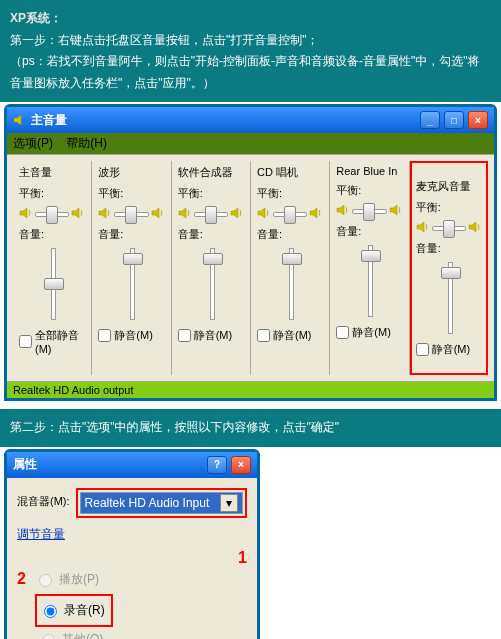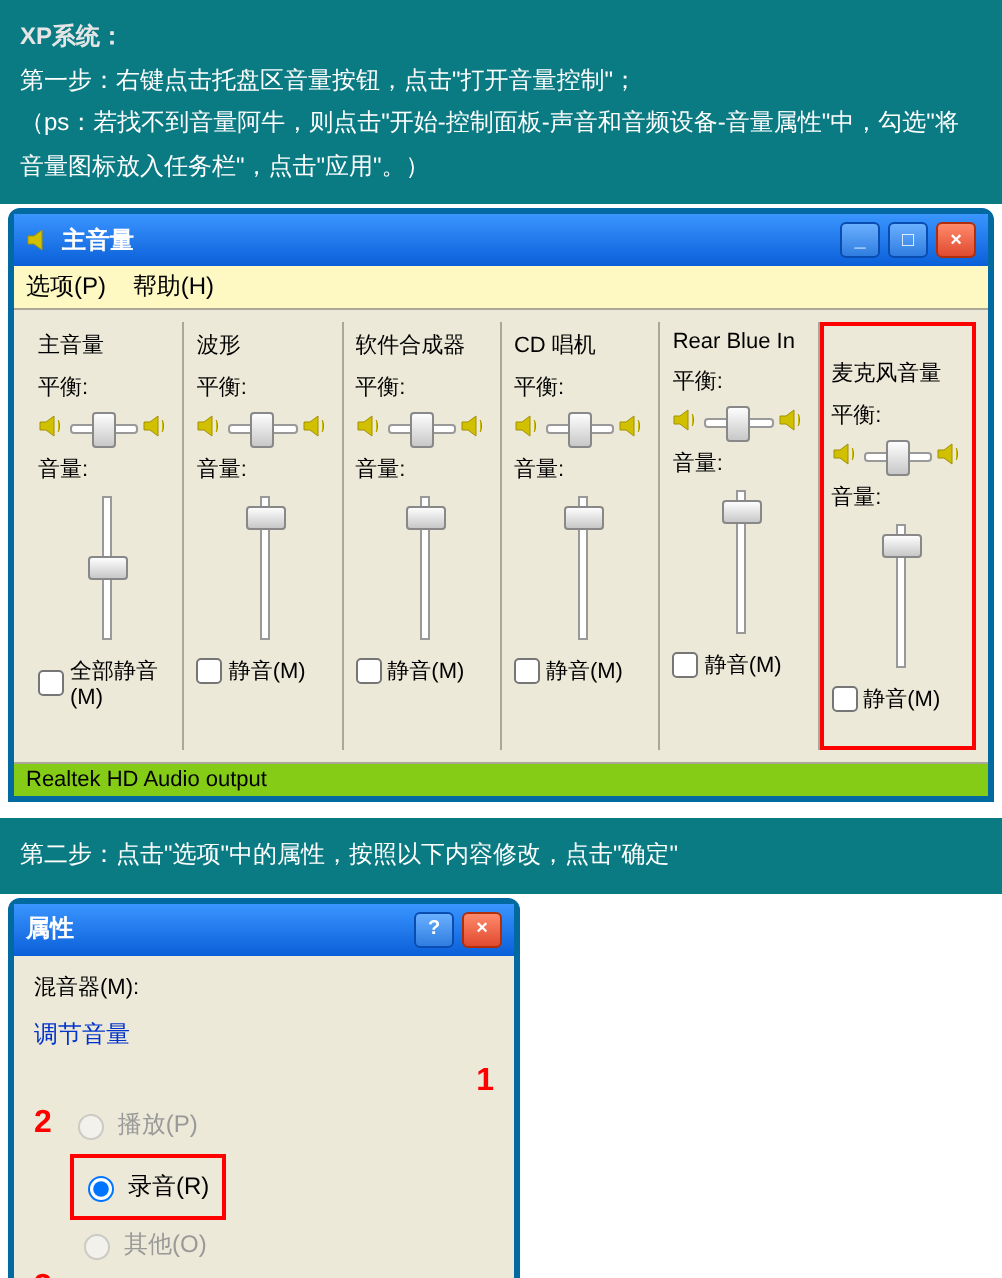--- a/index.html
+++ b/index.html
@@ -3,21 +3,21 @@
 <meta charset="utf-8">
 <style>
 body{margin:0;font-family:"Microsoft YaHei",SimSun,Arial,sans-serif;font-size:12px;background:#fff;width:501px}
 .instruction{background:#0a7a83;color:#fff;padding:8px 10px;line-height:1.8}
 .instruction .red{color:#e5e5e5;font-weight:bold}
 .win{border:3px solid #0369a1;border-radius:6px 6px 0 0;margin:2px 4px 8px;background:#ece9d8}
 .titlebar{background:linear-gradient(to bottom,#3a95ff,#0a5fd8);color:#fff;padding:4px 6px;display:flex;align-items:center;gap:4px;font-size:12px;font-weight:bold}
 .titlebar .spacer{flex:1}
 .tbtn{width:18px;height:16px;background:linear-gradient(to bottom,#6bb0ff,#2f7de0);border:1px solid #0a4db0;border-radius:3px;color:#fff;display:flex;align-items:center;justify-content:center;font-size:10px;font-weight:bold}
 .tbtn.close{background:linear-gradient(to bottom,#ff8a6b,#e04a2f);border-color:#b02f0a}
-.menubar{background:#fef9c3;padding:2px 6px;border-bottom:1px solid #aca899;font-size:12px}
+.menubar{background:#4d7c0f;padding:2px 6px;border-bottom:1px solid #aca899;font-size:12px}
 .menubar span{margin-right:10px;cursor:default}
 .body{background:#ece9d8;padding:6px}
 .mixer{display:flex;gap:0}
 .chan{flex:1;border-right:1px solid #aca899;padding:4px 6px;min-width:0}
 .chan:last-child{border-right:none}
 .chan.hl{border:2px solid #ff0000;padding:16px 4px}
 .chan .name{font-size:11px;margin-bottom:6px;white-space:nowrap;overflow:hidden}
 .bal-row{display:flex;align-items:center;gap:2px;margin-bottom:4px}
 .spk{width:14px;height:12px;display:inline-block}
 .balance{flex:1;height:20px;position:relative}
@@ -28,21 +28,21 @@
 .vslider .track{position:absolute;left:11px;top:0;bottom:0;width:3px;background:#fff;border:1px solid #999}
 .vslider .thumb{position:absolute;left:4px;width:18px;height:10px;background:linear-gradient(to bottom,#fdfdfd,#c8c8c8);border:1px solid #888;border-radius:2px}
 .chk{display:flex;align-items:center;gap:3px;font-size:11px}
 .chk input{margin:0}
 .status{background:#84cc16;border-top:1px solid #aca899;padding:2px 6px;font-family:Liberation Sans, sans-serif;font-size:11px}
 .label{font-size:11px;margin-bottom:2px}
 .redbox{border:2px solid #ff0000;padding:2px;margin:2px 0}
 .rednum{color:#f00;font-weight:bold;font-size:16px}
 .dd{display:flex;align-items:center;background:#316ac5;color:#fff;border:1px solid #7f9db9;padding:1px 4px;height:18px}
 .dd .arrow{margin-left:auto;background:#ece9d8;color:#000;width:16px;height:16px;display:flex;align-items:center;justify-content:center;border:1px solid #888}
-.link{color:#0033cc;margin:6px 0;display:inline-block}
+.link{color:#0033cc;text-decoration:underline;margin:6px 0;display:inline-block}
 .radio{display:flex;align-items:center;gap:4px;margin:4px 0}
 .radio.dis{color:#999}
 svg.spk path{fill:#d0c000;stroke:#a09000;stroke-width:0.5}
 </style>
 </head>
 <body>
 
 <div class="instruction">
   <div class="red">XP系统：</div>
   <div>第一步：右键点击托盘区音量按钮，点击"打开音量控制"；</div>
@@ -252,20 +252,26 @@
 <div class="win" style="width:250px">
   <div class="titlebar">
     <span>属性</span>
     <span class="spacer"></span>
     <span class="tbtn">?</span>
     <span class="tbtn close">×</span>
   </div>
   <div class="body" style="padding:8px 10px">
     <div style="display:flex;align-items:center;gap:6px">
       <span class="label">混音器(M):</span>
+      <div class="redbox" style="flex:1;position:relative">
+        <div class="dd">
+          <span>Realtek HD Audio Input</span>
+          <span class="arrow">▾</span>
+        </div>
+      </div>
     </div>
     <span class="link">调节音量</span>
     <div style="display:flex;align-items:flex-end;justify-content:flex-end">
         <span class="rednum">1</span>
       </div>
     <div style="display:flex;align-items:center;gap:8px">
       <span class="rednum">2</span>
       <div class="radio dis">
           <input type="radio" disabled="" style="">
           <span>播放(P)</span>

